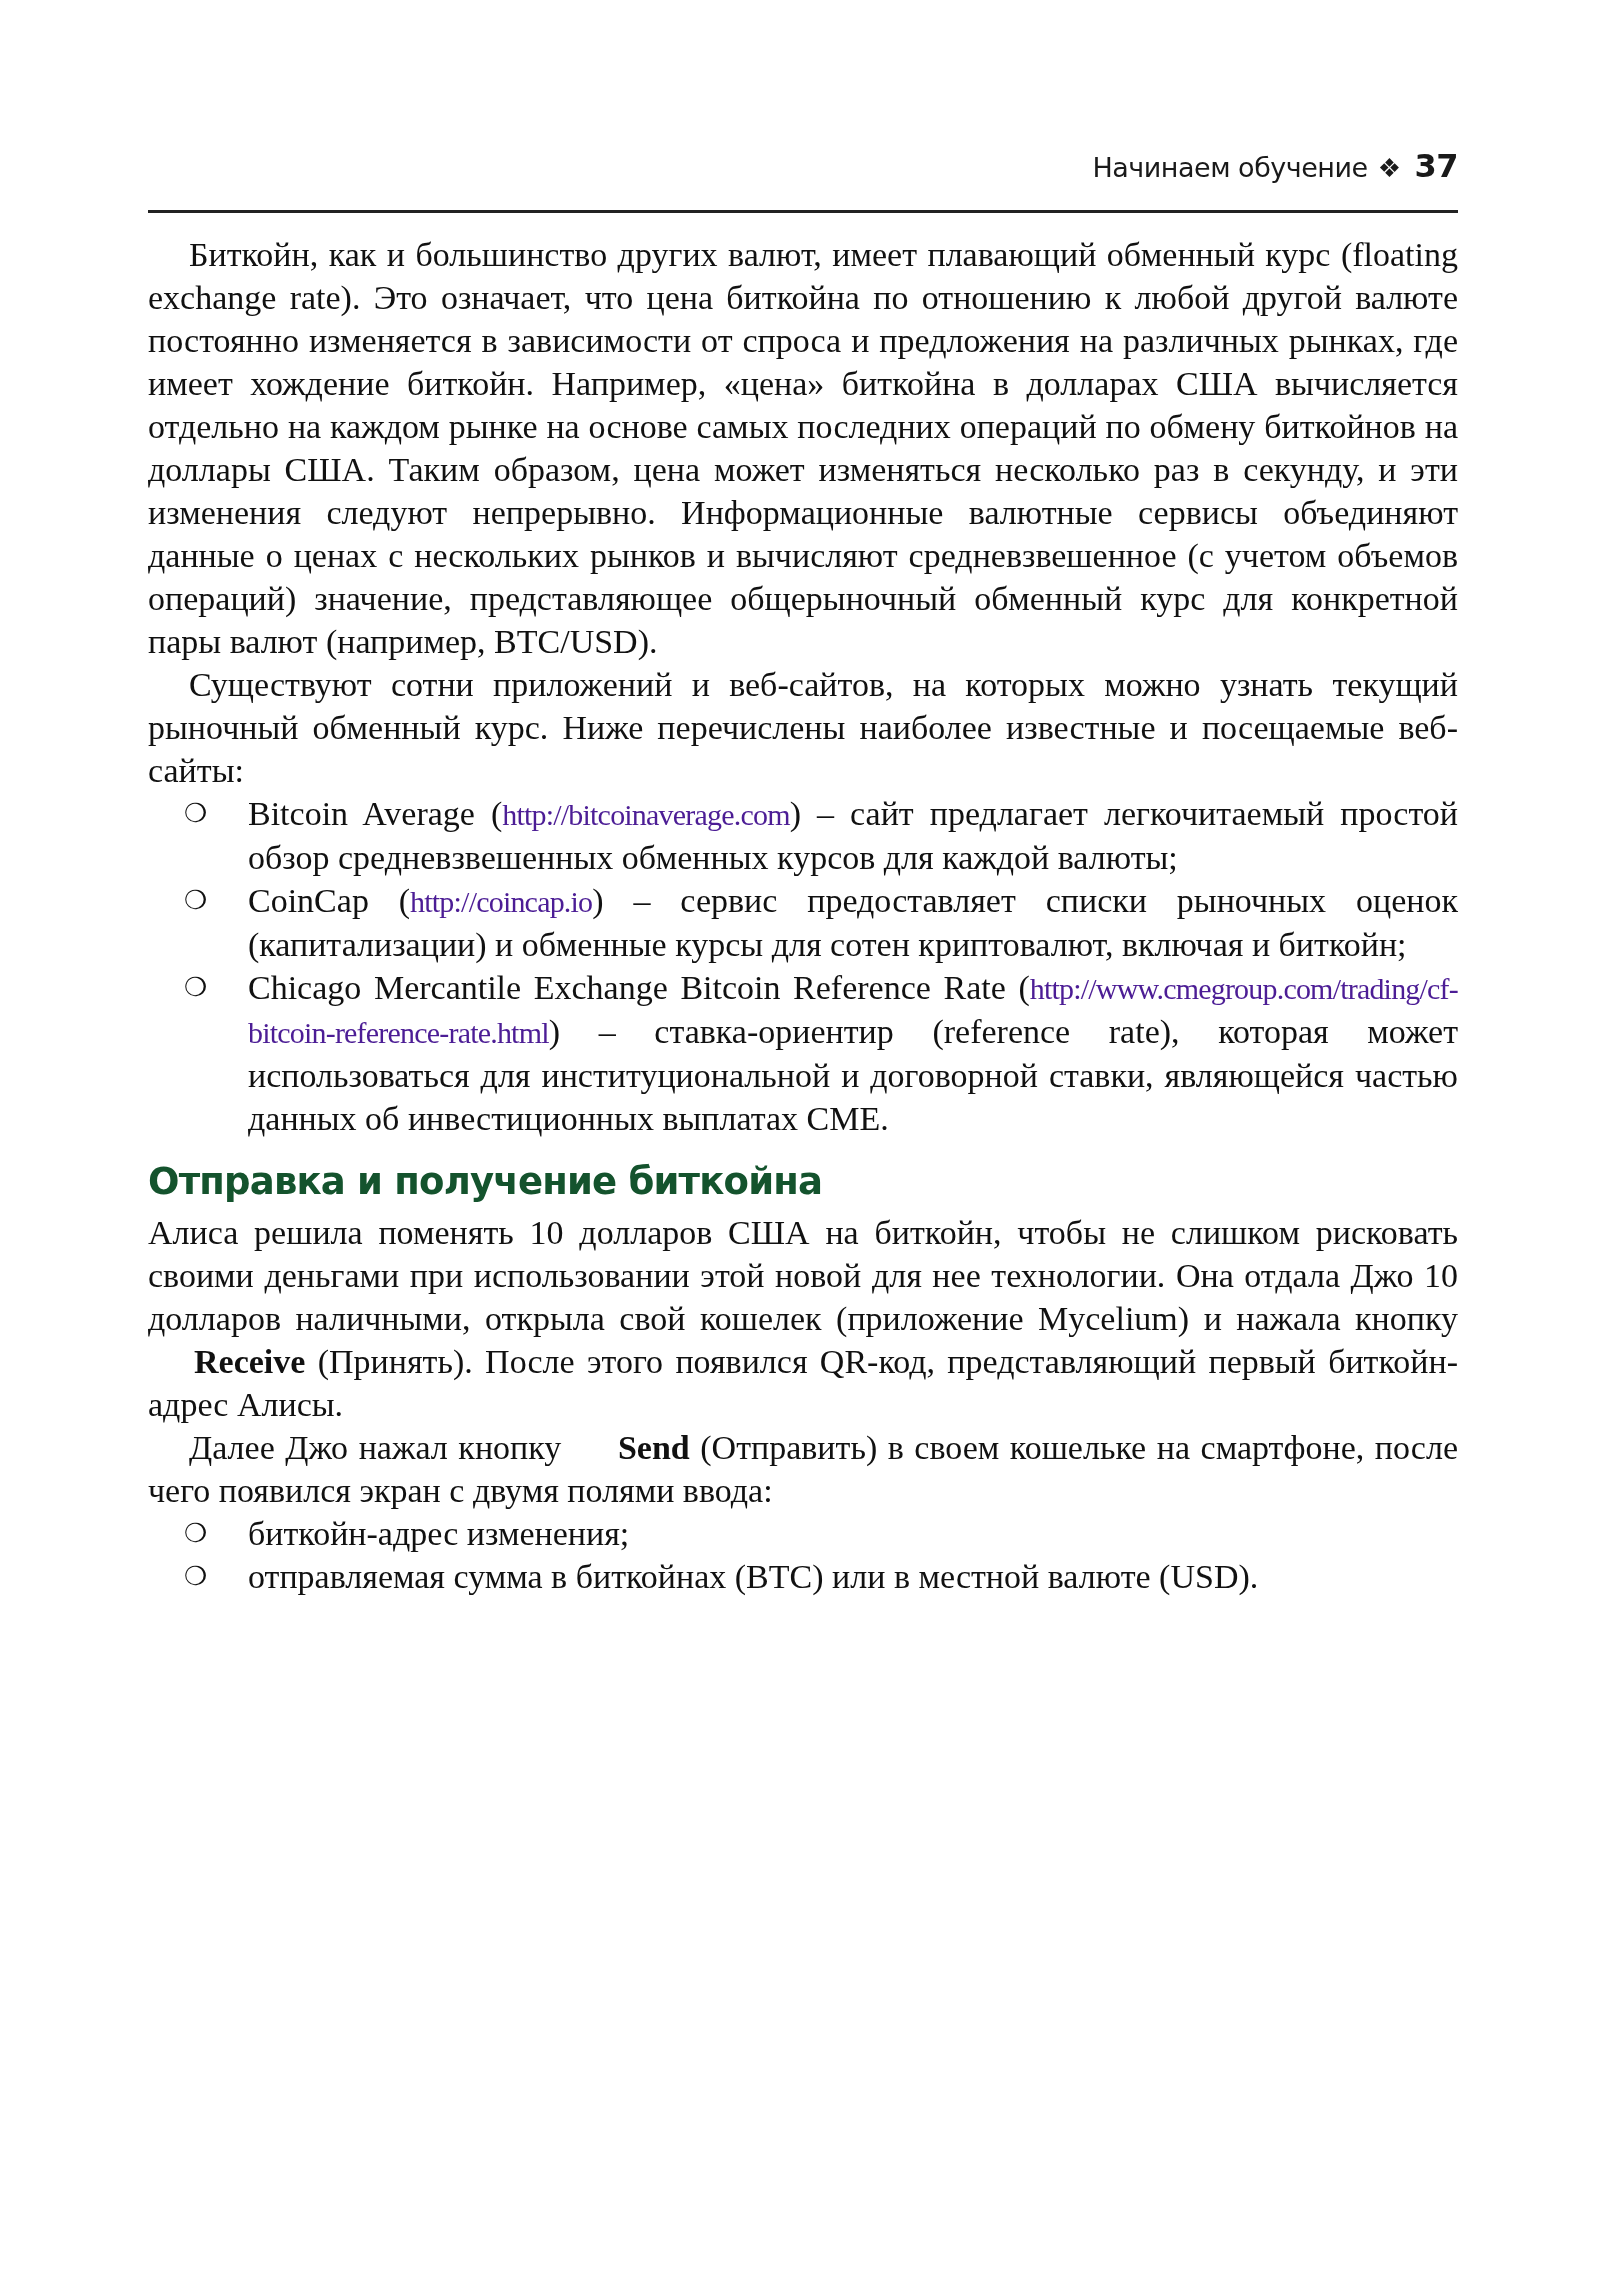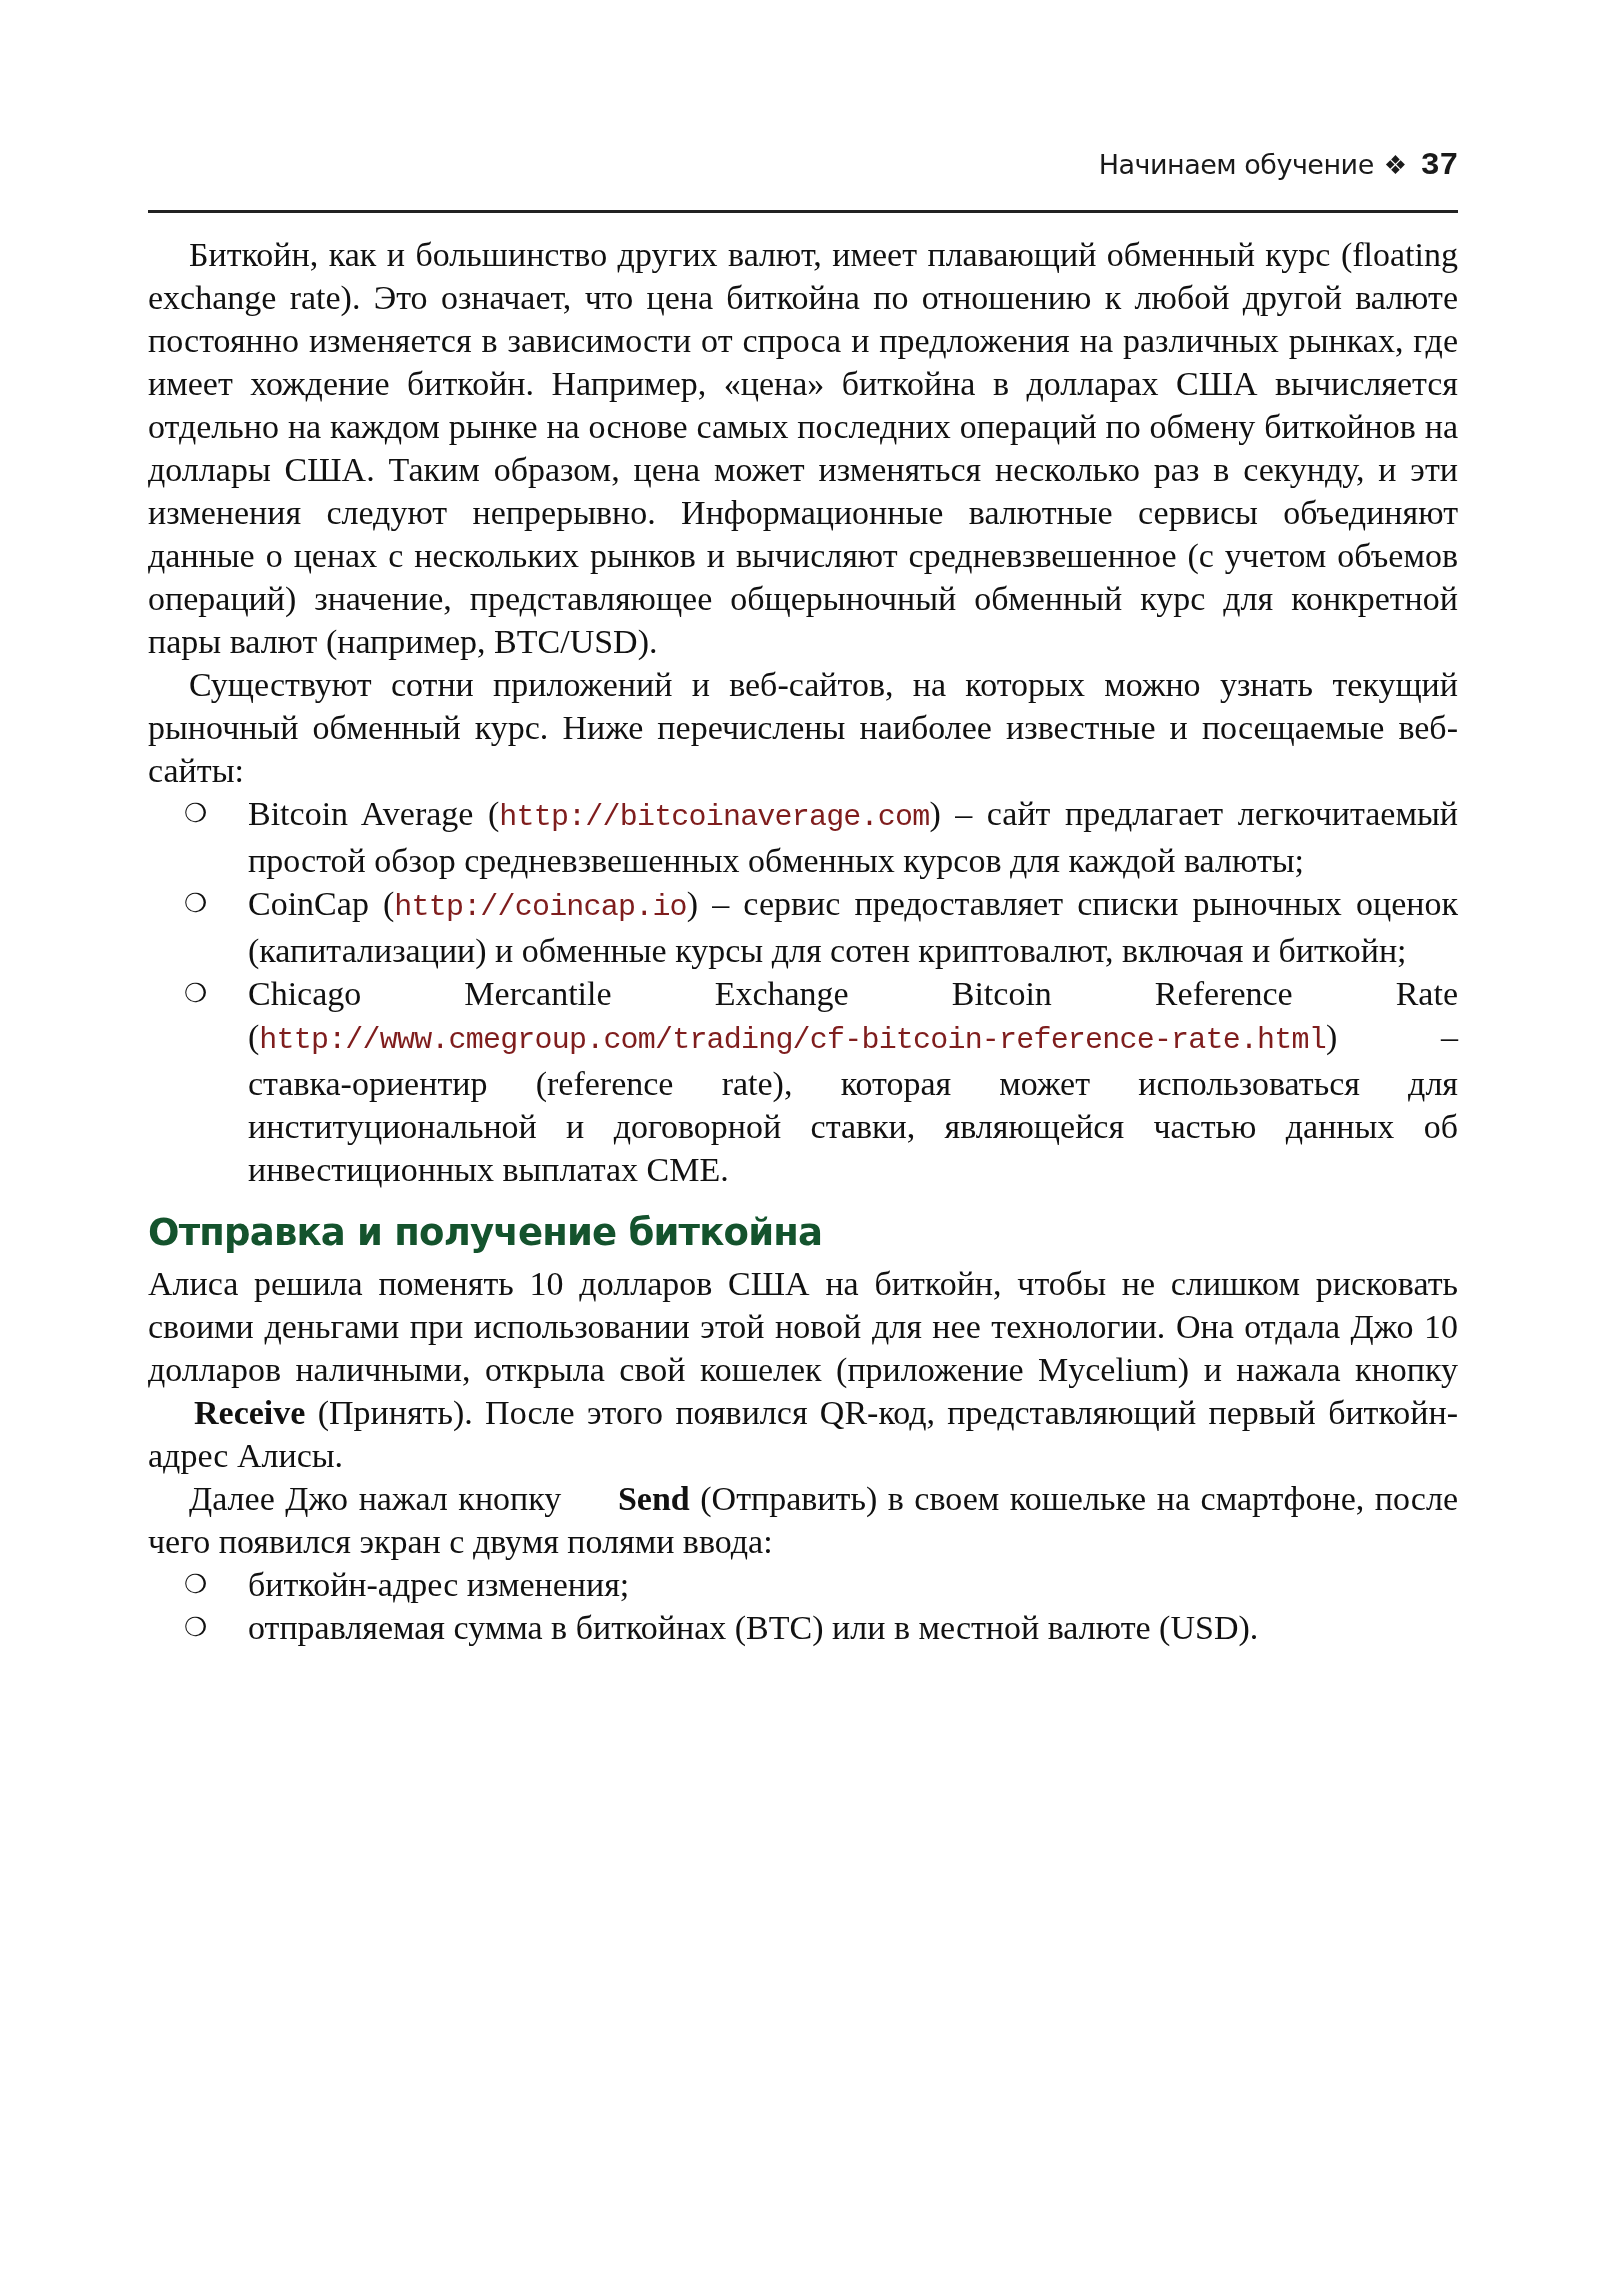--- a/index.html
+++ b/index.html
@@ -1,28 +1,28 @@
 <!DOCTYPE html>
 <html><head>
 <meta charset="utf-8">
 <style>
   html, body { margin:0; padding:0; background:#ffffff; }
   body { width:1608px; height:2290px; position:relative; overflow:hidden; }
   .page { position:absolute; left:148px; top:0; width:1310px; color:#111; }
   .running-head { position:absolute; top:147px; right:0; font-family:"DejaVu Sans", sans-serif; font-size:27px; color:#1a1a1a; letter-spacing:-0.5px; white-space:nowrap; }
   .running-head .orn { font-size:26px; margin:0 14px 0 10px; }
-  .running-head .pno { font-weight:bold; font-size:32px;font-family:Liberation Mono, monospace; }
+  .running-head .pno { font-weight:bold; font-size:32px; }
   .rule { position:absolute; top:210px; left:0; width:1310px; height:3px; background:#222; }
   .body { position:absolute; top:233px; left:0; width:1310px; font-family:"Liberation Serif", "DejaVu Serif", serif; font-size:34px; line-height:43px; }
   p { margin:0; text-align:justify; text-indent:41px; }
   p.noindent { text-indent:0; }
   ul { list-style:none; margin:0; padding:0; }
   li { position:relative; padding-left:100px; text-align:justify; }
   li .bullet { position:absolute; left:36px; top:0; font-family:"DejaVu Sans", sans-serif; font-size:26px; }
-  a, .link { color:#7f1d1d; text-decoration:none; font-family:Liberation Mono, monospace; font-size:30px; letter-spacing:-0.8px; }
+  a, .link { color:#4c1d95; text-decoration:none; font-family:Liberation Serif, serif; font-size:30px; letter-spacing:-0.8px; }
   h2 { font-family:"DejaVu Sans", sans-serif; font-weight:bold; font-size:37px; letter-spacing:-0.8px; margin:19px 0 6px 0; line-height:46px; color:#14532d; }
   b { font-weight:bold;margin-left:46px; }
 </style>
 </head>
 <body>
 
 <div class="page">
   <div class="running-head">
     <span>Начинаем обучение</span><span class="orn">❖</span><span class="pno">37</span>
   </div>

